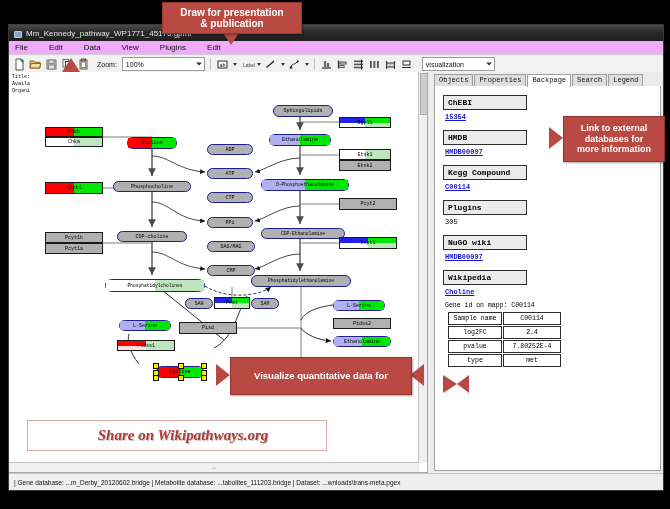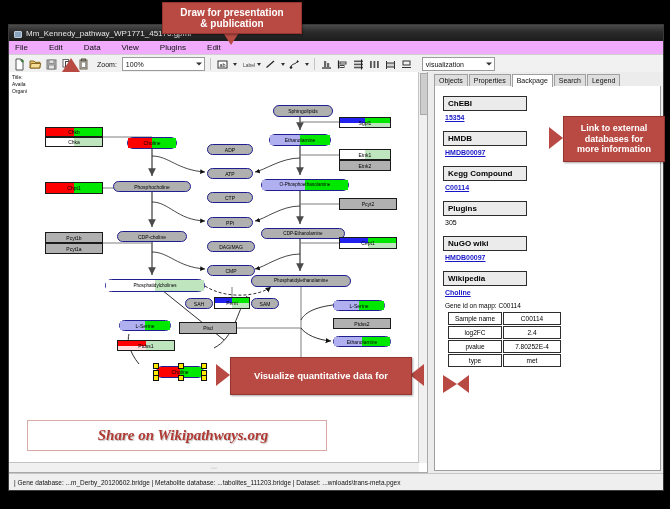--- a/index.html
+++ b/index.html
@@ -32,21 +32,21 @@
          display:flex;align-items:center;padding-left:3px;position:relative;}
   .combo .arw{position:absolute;right:2px;top:50%;transform:translateY(-50%);
               width:0;height:0;border-left:3px solid transparent;border-right:3px solid transparent;
               border-top:3px solid #333;}
   .zoomcombo{width:78px;}
   .viscombo{width:68px;margin-left:6px;}
   .dd{width:0;height:0;border-left:2.5px solid transparent;border-right:2.5px solid transparent;
       border-top:3px solid #333;margin-left:1px;flex:none;}
 
   
-  .content{position:absolute;left:0;top:47px;right:0;bottom:17px;display:flex;background:#d8d8d8;}
+  .content{position:absolute;left:0;top:47px;right:0;bottom:17px;display:flex;background:#d8d8d8;font-family:Liberation Mono, monospace;}
   .canvaswrap{position:relative;width:418px;background:#fff;border:1px solid #a8a8a8;
               border-top:none;border-left:none;overflow:hidden;}
   .canvas{position:absolute;left:0;top:0;width:418px;height:401px;background:#fff;}
   .vscroll{position:absolute;right:0;top:0;width:8px;bottom:9px;background:#f0f0f0;border-left:1px solid #c3c3c3;}
   .vthumb{position:absolute;left:1px;top:1px;width:6px;height:40px;background:#cdcdcd;border:1px solid #a9a9a9;}
   .hscroll{position:absolute;left:0;bottom:0;height:9px;right:8px;background:#f0f0f0;border-top:1px solid #c3c3c3;
            display:flex;align-items:center;justify-content:center;font-size:6px;color:#777;}
 
   .rightpanel{flex:1;position:relative;background:#ececec;}
   .tabstrip{position:absolute;left:6px;top:1px;right:2px;height:13px;display:flex;align-items:flex-end;

